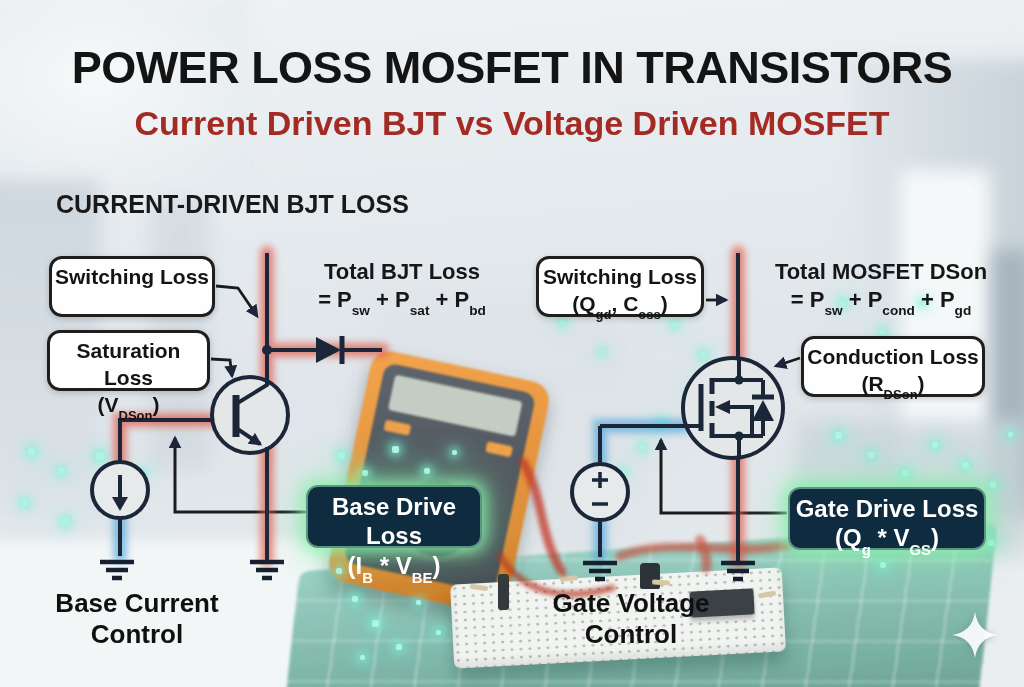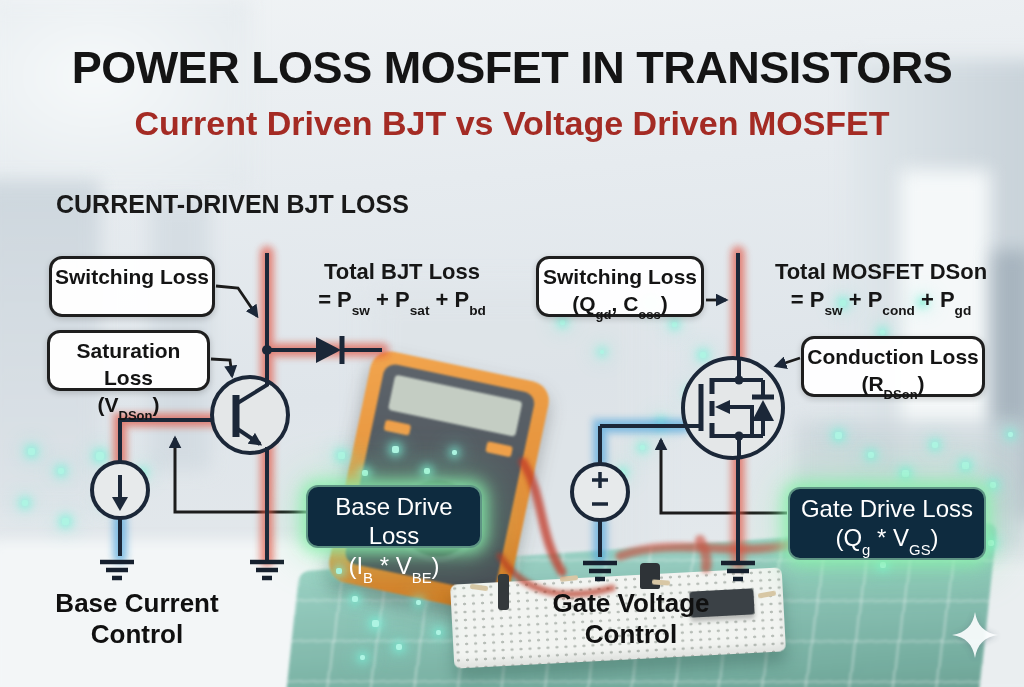--- a/index.html
+++ b/index.html
@@ -31,21 +31,21 @@
   .dot{position:absolute;border-radius:2px;background:#aef4e3;box-shadow:0 0 9px 3px rgba(120,242,216,.75),0 0 20px 6px rgba(120,242,216,.28);filter:blur(.4px);}
   
   .page-title{position:absolute;left:0;top:42px;width:1024px;text-align:center;font-size:45px;font-weight:bold;color:#141414;letter-spacing:-.5px;}
   .page-subtitle{position:absolute;left:0;top:104px;width:1024px;text-align:center;font-size:34px;font-weight:bold;color:#a42b24;}
   .col-heading{position:absolute;top:190px;width:440px;text-align:left;font-size:25px;font-weight:bold;color:#191919;}
   .wbox{position:absolute;background:rgba(255,255,255,.96);border:3px solid #1e1e1e;border-radius:13px;
         text-align:center;color:#141414;font-weight:bold;font-size:21px;line-height:1.28;padding-top:5px;box-sizing:border-box;
         box-shadow:0 2px 6px rgba(0,0,0,.18);}
   .total{position:absolute;text-align:center;color:#161616;font-weight:bold;font-size:22px;line-height:1.25;}
   .dbox{position:absolute;background:#0e2b3f;border:2px solid rgba(160,235,190,.55);border-radius:12px;text-align:center;color:#ffffff;
-        font-weight:normal;font-size:24px;line-height:1.22;padding-top:5px;box-sizing:border-box;
+        font-weight:bold;font-size:24px;line-height:1.22;padding-top:5px;box-sizing:border-box;
         box-shadow:0 0 15px 5px rgba(135,240,170,.85),0 0 42px 12px rgba(135,240,170,.32);}
   .ctrl{position:absolute;text-align:center;font-size:26px;font-weight:bold;color:#101010;line-height:1.2;}
   sub{font-size:.62em;line-height:0;position:relative;top:.22em;}
   .layer-circuit{position:absolute;left:0;top:0;z-index:2;}
   .layer-bgsvg{position:absolute;left:0;top:0;z-index:1;}
   .z3{z-index:3;}
   .sparkle{position:absolute;left:951px;top:611px;width:48px;height:48px;z-index:4;opacity:.92;filter:drop-shadow(0 1px 3px rgba(90,110,125,.45));}
 </style>
 </head>
 <body>
@@ -227,21 +227,21 @@
     <div><span>(Q</span><sub>gd</sub><span>, C</span><sub>oss</sub><span>)</span></div>
   </div>
   <div class="wbox z3" style="left:801px;top:336px;width:184px;height:61px;">
     <div>Conduction Loss</div>
     <div><span>(R</span><sub>DSon</sub><span>)</span></div>
   </div>
   <div class="total z3" style="left:768px;top:258px;width:226px;">
     <div>Total MOSFET DSon</div>
     <div><span>= P</span><sub>sw</sub><span> + P</span><sub>cond</sub><span> + P</span><sub>gd</sub></div>
   </div>
-  <div class="dbox z3" style="left:788px;top:487px;width:198px;height:73px;">
+  <div class="dbox z3" style="left:788px;top:487px;width:198px;height:63px;">
     <div>Gate Drive Loss</div>
     <div><span>(Q</span><sub>g</sub><span> * V</span><sub>GS</sub><span>)</span></div>
   </div>
   <div class="ctrl z3" style="left:536px;top:588px;width:190px;">Gate Voltage Control</div>
 
   
   <svg class="sparkle" viewBox="0 0 46 46">
     <path d="M23,1 C25,14 32,21 45,23 C32,25 25,32 23,45 C21,32 14,25 1,23 C14,21 21,14 23,1 Z" fill="#fbfdfe"></path>
   </svg>
 </div>

